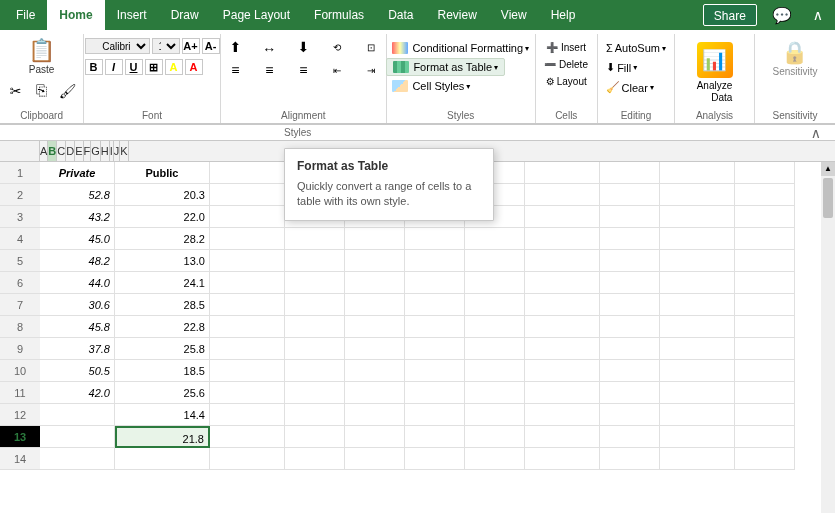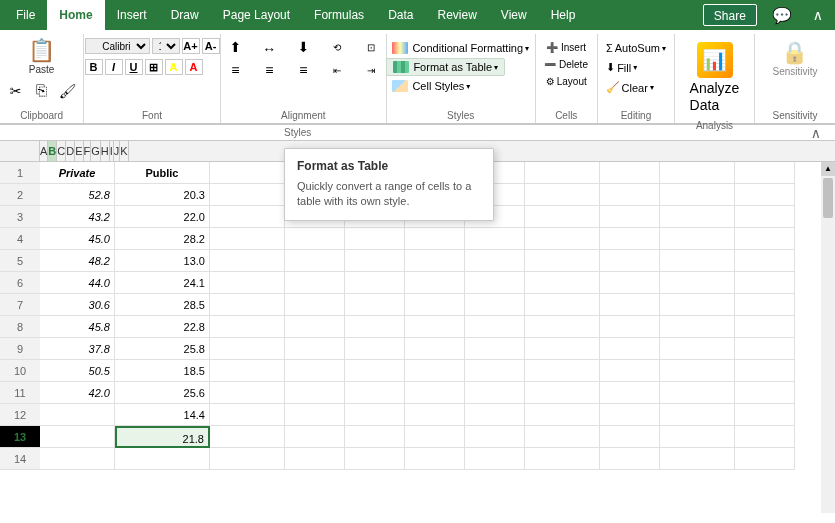--- a/index.html
+++ b/index.html
@@ -251,21 +251,21 @@
           <span style="font-size:8px;">▾</span>
         </div>
       </div>
       <div class="ribbon-group-label">Editing</div>
     </div>
 
     <div class="ribbon-group group-analyze">
       <div class="ribbon-group-content" style="flex-direction:column; align-items:center; padding-top:4px;">
         <div class="analyze-btn">
           <div class="analyze-icon">📊</div>
-          <div style="font-size:14px; text-align:left; margin-top:2px; line-height:1.2;">Analyze<br>Data</div>
+          <div style="font-size:10px; text-align:right; margin-top:2px; line-height:1.2;">Analyze<br>Data</div>
         </div>
       </div>
       <div class="ribbon-group-label">Analysis</div>
     </div>
 
     <div class="ribbon-group group-sensitivity" style="border-right:none;">
       <div class="ribbon-group-content" style="flex-direction:column; align-items:center; padding-top:4px; opacity:0.5;">
         <div class="ribbon-btn">
           <div style="font-size:22px;">🔒</div>
           <div style="font-size:10px;">Sensitivity</div>

